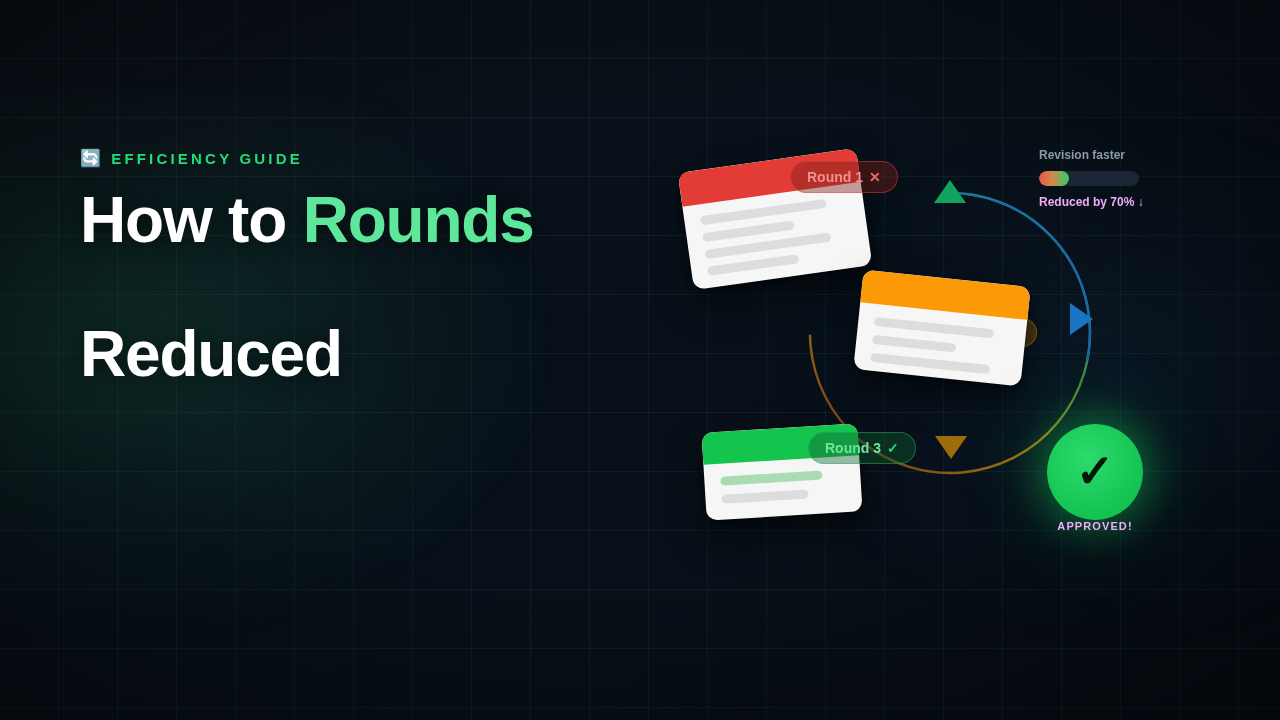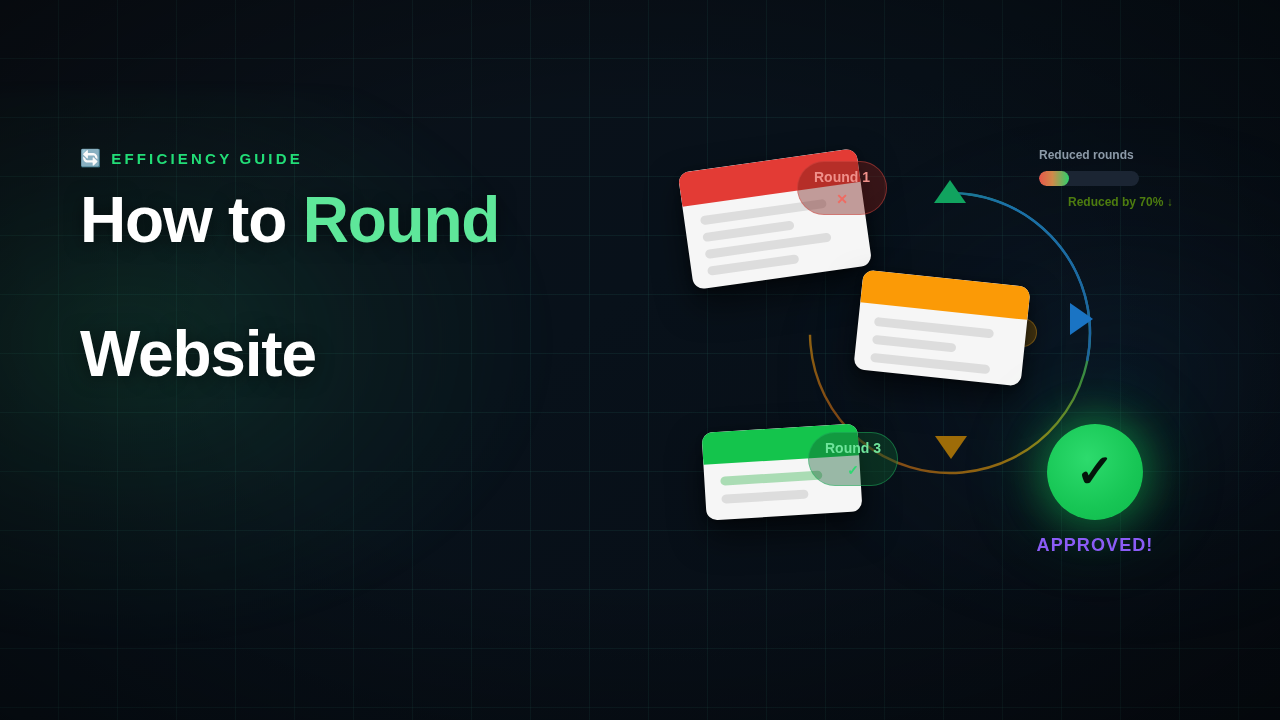--- a/index.html
+++ b/index.html
@@ -195,41 +195,39 @@
     display: flex;
     align-items: center;
     gap: 6px;
     padding: 7px 16px;
     border-radius: 999px;
     font-size: 14px;
     font-weight: bold;
     white-space: nowrap;
   }
   .badge-1 {
-    left: 157px; top: 161px;
+    left: 150px; top: 161px;
     background: rgba(120,28,24,0.42);
     border: 1px solid rgba(226,75,68,0.45);
     color: #f0908a;
-    flex-direction: column;
   }
   .badge-1 .mark { color: #ef6b62; }
   .badge-2 {
     left: 360px; top: 318px;
     background: rgba(120,82,8,0.55);
     border: 1px solid rgba(230,160,30,0.4);
     color: #f0b64e;
     padding: 6px 14px;
     font-size: 13px;
   }
   .badge-3 {
     left: 168px; top: 432px;
     background: rgba(14,92,48,0.40);
     border: 1px solid rgba(34,190,100,0.45);
     color: #6fe49b;
-    flex-direction: column;
   }
   .badge-3 .mark { color: #2fd872; }
 
   
   .approved-wrap {
     position: absolute;
     left: 362px; top: 424px;
     width: 186px;
     text-align: center;
   }
@@ -244,23 +242,22 @@
     justify-content: center;
   }
   .approved-check {
     color: #04150a;
     font-size: 46px;
     line-height: 1;
     font-weight: bold;
     margin-top: -3px;
   }
   .approved-label {
-    margin-top: 15px;
-    color: #8b5cf6;
-    font-size: 18px;
+    color: #f0abfc;
+    font-size: 11px;
     font-weight: bold;
     letter-spacing: 1.1px;
   }
 
   
   .metric {
     position: absolute;
     left: 399px; top: 148px;
     width: 104px;
   }
@@ -277,25 +274,24 @@
     overflow: hidden;
   }
   .metric-fill {
     width: 30%;
     height: 100%;
     border-radius: 999px;
     background: linear-gradient(90deg, #e8564a 0%, #d08a4a 45%, #2ecf6b 100%);
   }
   .metric-caption {
     margin-top: 9px;
-    color: #4d7c0f;
+    color: #f0abfc;
     font-size: 12px;
     font-weight: bold;
     white-space: nowrap;
-    margin-left: 29px;
   }
 </style>
 </head>
 <body>
 
 <div id="stage">
 
   <div class="bg-base"></div>
   <div class="bg-grid"></div>
   <div class="bg-glow-left"></div>
@@ -303,23 +299,23 @@
   <div class="bg-vignette"></div>
 
   <div class="left-col">
 
     <div class="eyebrow">
       <span class="eyebrow-icon">🔄</span>
       <span class="eyebrow-text">EFFICIENCY GUIDE</span>
     </div>
 
     <h1 class="headline">
-      <span><span>How to </span><span class="accent">Round</span></span><br>
+      <span><span>How to </span><span class="accent">Rounds</span></span><br>
       <br>
-      <span>Website</span><br>
+      <span>Reduced</span><br>
     </h1>
 
     <div class="subhead">
     </div>
   </div>
 
   <div class="visual">
 
     <svg class="orbit-svg" viewBox="0 0 640 720">
       <defs>
@@ -388,21 +384,21 @@
     </div>
 
     <div class="approved-wrap">
       <div class="approved-circle">
         <span class="approved-check">✓</span>
       </div>
       <div class="approved-label">APPROVED!</div>
     </div>
 
     <div class="metric">
-      <div class="metric-title">Reduced rounds</div>
+      <div class="metric-title">Revision faster</div>
       <div class="metric-track">
         <div class="metric-fill" id="metric-fill" style="width: 30%;"></div>
       </div>
       <div class="metric-caption">Reduced by 70% ↓</div>
     </div>
 
   </div>
 </div>
 
 </body></html>

